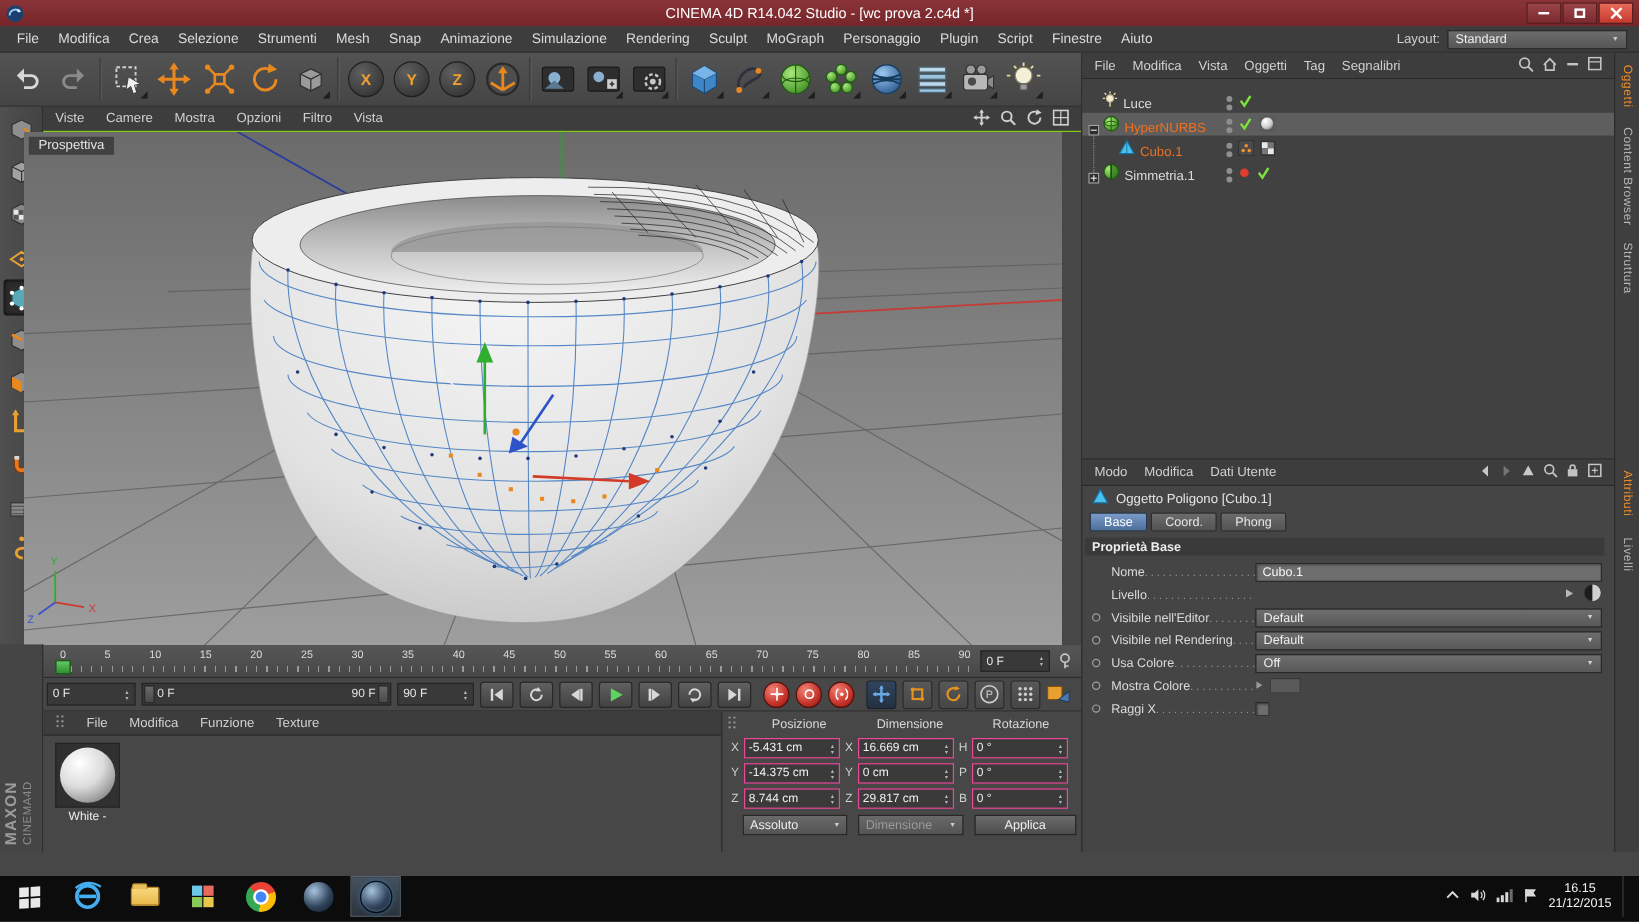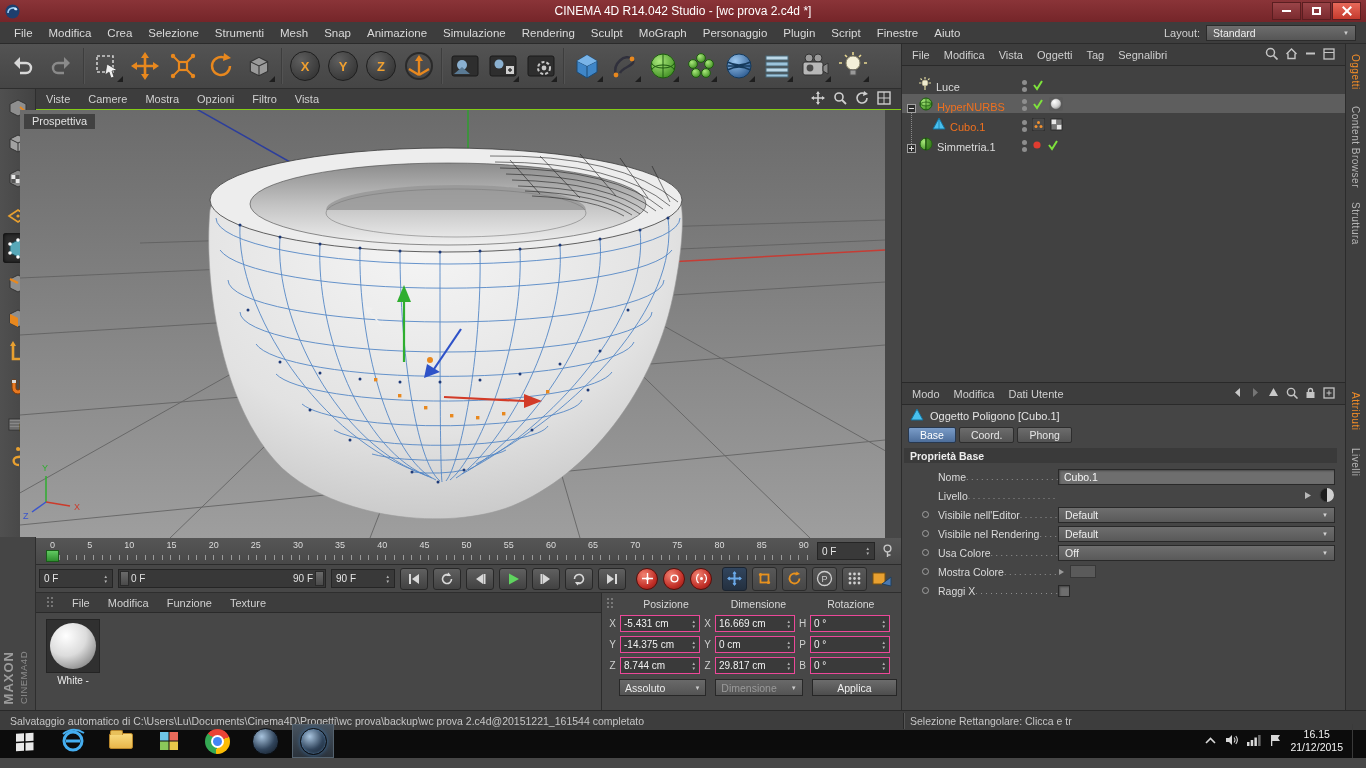--- a/index.html
+++ b/index.html
@@ -94,21 +94,21 @@
 .ocols{position:absolute;left:120px;display:flex;align-items:center;gap:5px}
 .vdots{display:flex;flex-direction:column;gap:2px}
 .vdots i{width:5px;height:5px;border-radius:50%;background:#8e8e8e;display:block}
 .treeline{position:absolute;left:9px;border-left:1px dotted #8a8a8a}
 .amrow{position:absolute;top:339px;left:0;right:0}
 .amtitle{position:absolute;top:361px;left:0;right:0;height:21px;display:flex;align-items:center;gap:6px;padding:0 8px;font-size:11px;color:#e4e4e4}
 .amtabs{position:absolute;top:383px;left:6px;right:6px;display:flex;gap:3px}
 .tab{height:16px;padding:0 11px;border-radius:2px;background:linear-gradient(#6c6c6c,#535353);border:1px solid #2d2d2d;font-size:10.5px;display:flex;align-items:center;color:#e6e6e6}
 .tab.active{background:linear-gradient(#7a9cc8,#4d6e9b);border-color:#28384e;color:#fff}
 .amsec{position:absolute;top:404px;left:2px;right:8px;height:15px;background:#3a3a3a;font-weight:bold;font-size:10.5px;display:flex;align-items:center;padding:0 6px;color:#ededed}
-.afields{position:absolute;top:423px;left:12px;right:0}
+.afields{position:absolute;top:423px;left:0;right:0}
 .arow{position:relative;display:flex;align-items:center;height:19px;padding-left:24px;padding-right:10px;font-size:10.5px}
 .kdot{position:absolute;left:8px;top:6px;width:7px;height:7px;border:1px solid #a0a0a0;border-radius:50%}
 .lblzone{flex:0 0 120px;display:flex;overflow:hidden;align-items:center}
 .albl{color:#dadada;white-space:nowrap}
 .ldr{flex:1;overflow:hidden;white-space:nowrap;color:#9a9a9a;font-size:9px}
 .ldr::after{content:" . . . . . . . . . . . . . . . . . . . . . . . . . . . ."}
 .wdg{flex:1;display:flex;align-items:center;gap:5px}
 .ain{flex:1;height:16px;background:#6e6e6e;border:1px solid #292929;box-shadow:inset 1px 1px 2px rgba(0,0,0,.35);display:flex;align-items:center;padding:0 5px;font-size:10.5px;color:#f6f6f6}
 .add{flex:1;height:16px;background:linear-gradient(#6e6e6e,#595959);border:1px solid #292929;display:flex;align-items:center;padding:0 6px;font-size:10.5px;color:#eeeeee}
 .add::after{content:"▼";margin-left:auto;font-size:6px;color:#d2d2d2}
@@ -116,21 +116,21 @@
 .swatch{width:26px;height:13px;background:#5a5a5a;border:1px solid #383838}
 
 .rtabs{position:absolute;left:1345px;top:44px;width:21px;height:666px;background:#3f3f3f;border-left:1px solid #2b2b2b}
 .vtab{position:absolute;left:4px;writing-mode:vertical-rl;font-size:10px;color:#b6b6b6;letter-spacing:.5px;white-space:nowrap}
 .vtab.hot{color:#f08c28}
 
 .status{position:absolute;top:710px;left:0;width:1366px;height:20px;background:#3d3d3d;border-top:1px solid #292929;display:flex;align-items:center;font-size:10.5px;color:#c6c6c6}
 .sleft{padding-left:10px;white-space:nowrap;overflow:hidden}
 .sright{position:absolute;left:910px;white-space:nowrap;overflow:hidden;max-width:440px}
 .sdiv{position:absolute;left:903px;top:2px;height:16px;width:1px;background:#282828;box-shadow:1px 0 0 #555}
-.taskbar{position:absolute;top:730px;left:0;width:1366px;height:28px;background:#0c0c0c;display:flex;align-items:flex-end;padding:0 4px;gap:6px}
+.taskbar{position:absolute;top:730px;left:0;width:1366px;height:38px;background:#0c0c0c;display:flex;align-items:flex-start;padding:0 4px;gap:6px}
 .tk{width:42px;height:34px;display:flex;align-items:center;justify-content:center;flex:0 0 auto}
 .tk.activeapp{background:linear-gradient(#46525e,#2b333c);border:1px solid #55636f}
 .folder{width:24px;height:16px;background:linear-gradient(#f8da7e,#e8b64a);border:1px solid #b8862a;border-radius:2px;position:relative}
 .folder::before{content:"";position:absolute;top:-4px;left:0;width:11px;height:4px;background:#e8c05a;border:1px solid #b8862a;border-bottom:none;border-radius:2px 2px 0 0}
 .chrome{width:25px;height:25px;border-radius:50%;background:conic-gradient(from -50deg,#ea4335 0 33%,#fbbc05 0 66%,#34a853 0 100%);position:relative}
 .chrome::before{content:"";position:absolute;inset:6px;border-radius:50%;background:#fff}
 .chrome::after{content:"";position:absolute;inset:8px;border-radius:50%;background:#4285f4}
 .orb{width:27px;height:27px;border-radius:50%;background:radial-gradient(circle at 35% 30%,#a8c4de,#31455c 55%,#0e141c);border:1px solid #090d12}
 .orb.c4d{box-shadow:0 0 4px #3a6a9a,inset 0 0 3px #5a86b0}
 .tray{margin-left:auto;display:flex;align-items:center;gap:9px;padding-right:4px}
@@ -1120,25 +1120,20 @@
   </div>
 
   <div class="rtabs">
     <span class="vtab hot" style="top:10px">Oggetti</span>
     <span class="vtab" style="top:62px">Content Browser</span>
     <span class="vtab" style="top:158px">Struttura</span>
     <span class="vtab hot" style="top:348px">Attributi</span>
     <span class="vtab" style="top:404px">Livelli</span>
   </div>
 
-  <div class="status">
-    <span class="sleft">Salvataggio automatico di C:\Users\Lu\Documents\Cinema4D\Progetti\wc prova\backup\wc prova 2.c4d@20151221_161544 completato</span>
-    <span class="sdiv"></span>
-    <span class="sright">Selezione Rettangolare: Clicca e tr</span>
-  </div>
 
   <div class="taskbar">
     <span class="tk">
         <svg width="22" height="22" viewBox="0 0 22 22">
           <g fill="#e8e8e8" transform="skewY(-4)">
             <rect x="2" y="4" width="8" height="8"></rect>
             <rect x="11.5" y="4" width="8" height="8"></rect>
             <rect x="2" y="13.5" width="8" height="8"></rect>
             <rect x="11.5" y="13.5" width="8" height="8"></rect>
           </g>

